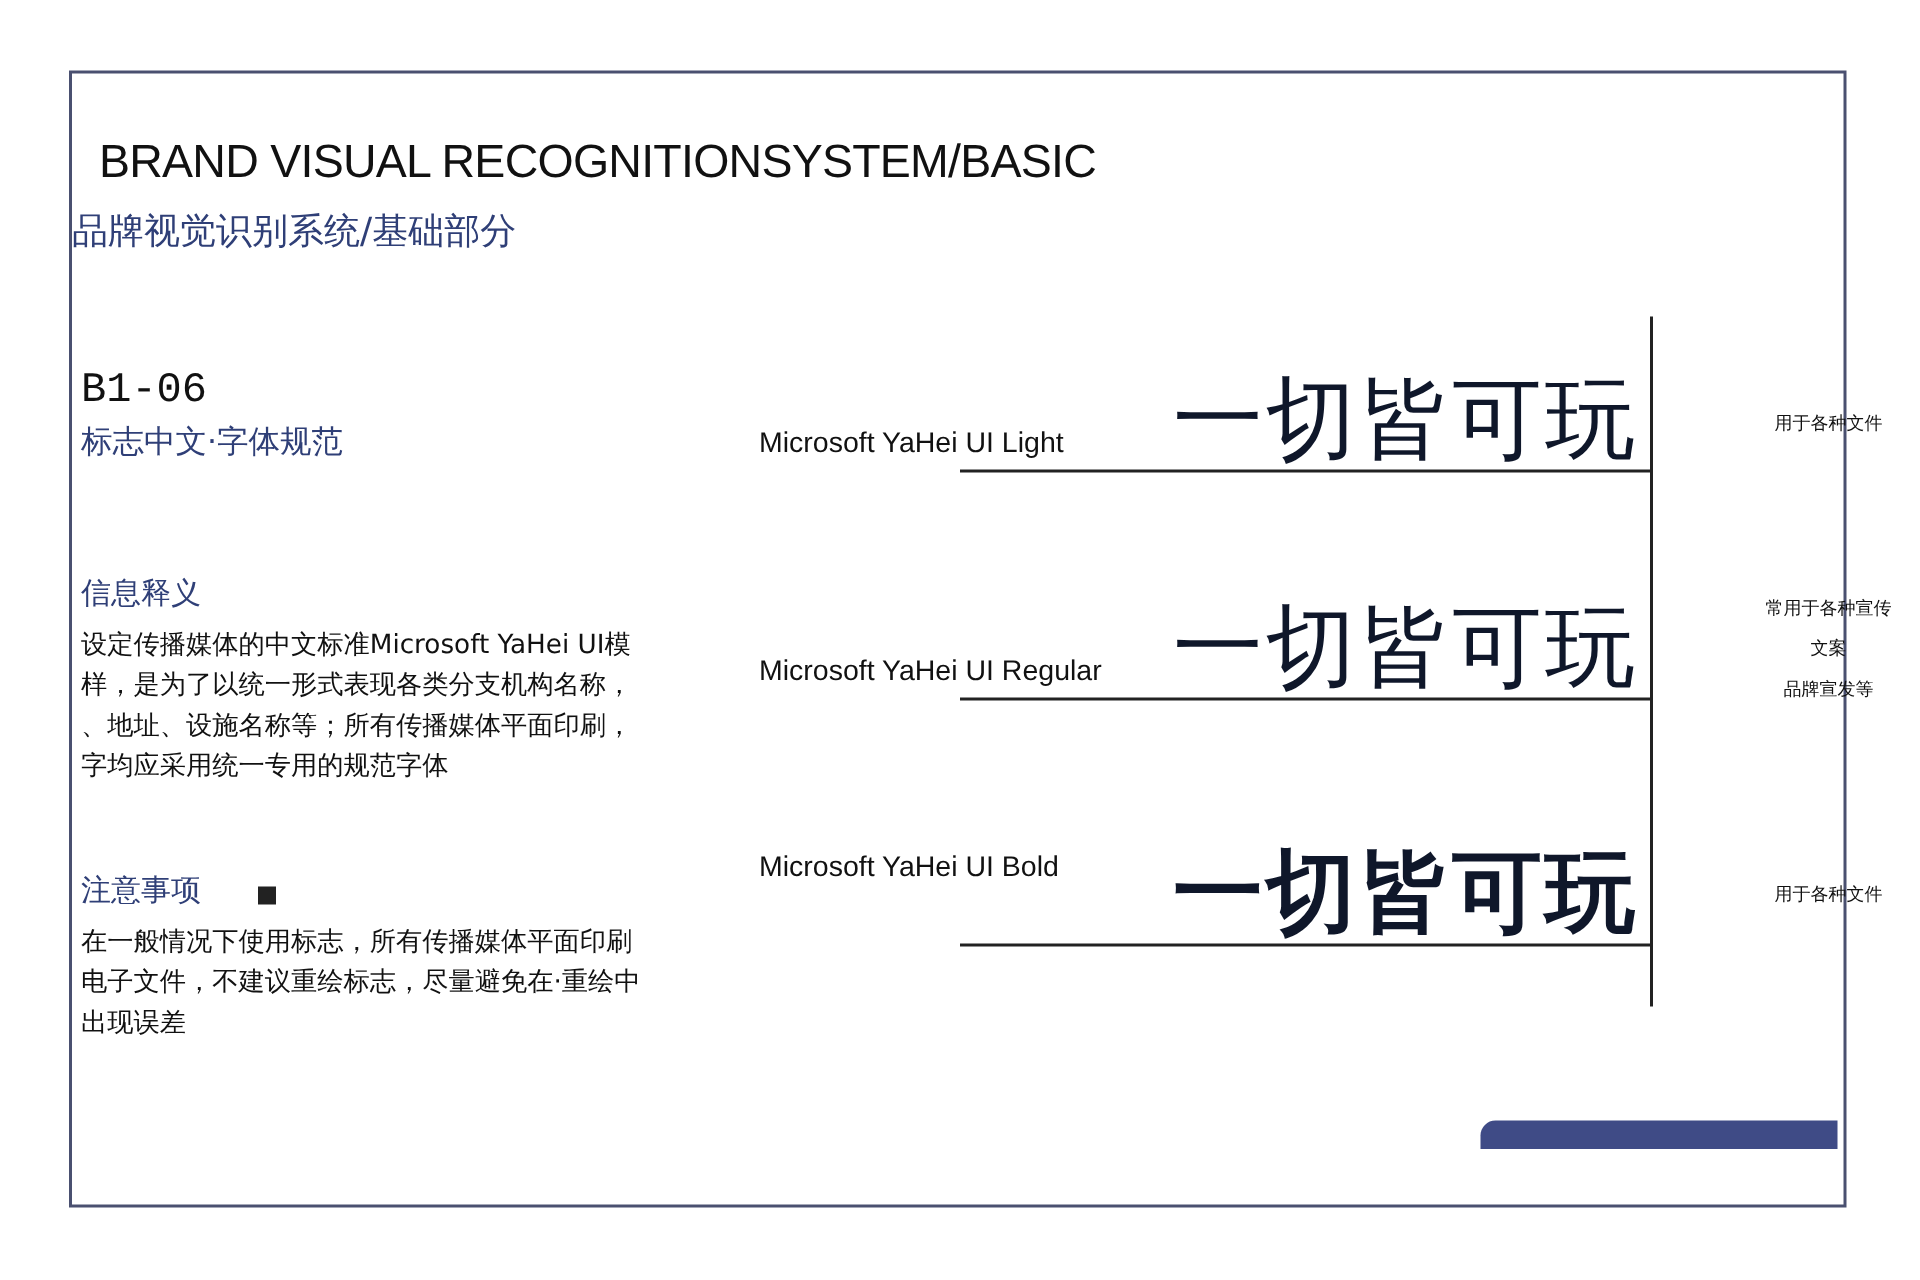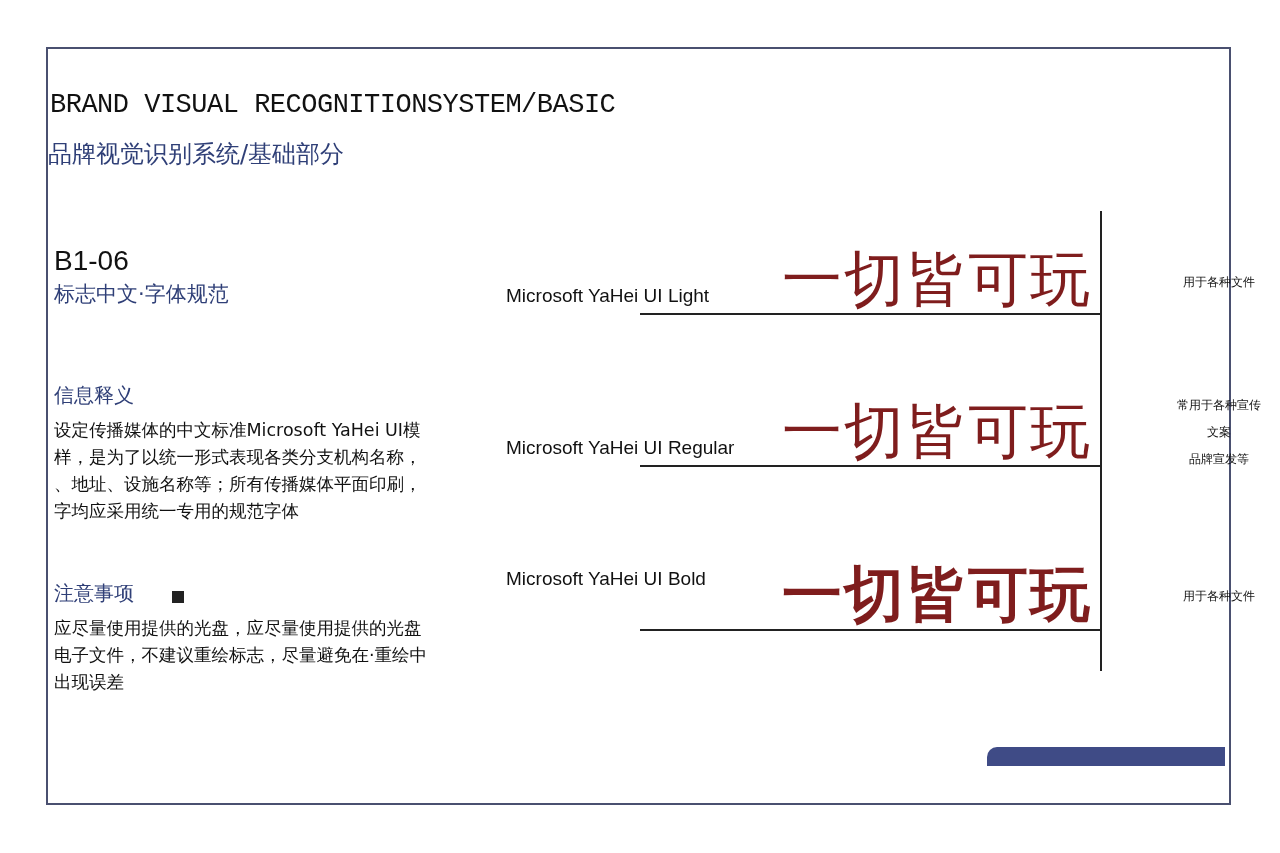--- a/index.html
+++ b/index.html
@@ -1,26 +1,26 @@
 <!DOCTYPE html>
 <html><head>
 <meta charset="utf-8">
 <style>
   html, body { margin:0; padding:0; background:#ffffff; }
   body { width:1280px; height:853px; position:relative; overflow:hidden; font-family:"DejaVu Sans", sans-serif; }
   .frame { position:absolute; left:46px; top:47px; width:1185px; height:758px; border:2px solid #4a5070; box-sizing:border-box; }
-  .title-en { position:absolute; left:50px; top:90px; font-size:27px; color:#111; white-space:nowrap; letter-spacing:-0.5px; font-family:Liberation Mono, monospace; }
+  .title-en { position:absolute; left:66px; top:90px; font-size:31px; color:#111; white-space:nowrap; letter-spacing:-0.5px; font-family:Liberation Sans, sans-serif; }
   .title-cn { position:absolute; left:48px; top:138px; font-size:24px; color:#2f3f77; white-space:nowrap; }
-  .code { position:absolute; left:54px; top:245px; font-size:28px; color:#111; font-family:Liberation Sans, sans-serif; }
+  .code { position:absolute; left:54px; top:245px; font-size:28px; color:#111; font-family:Liberation Mono, monospace; }
   .subtitle { position:absolute; left:54px; top:280px; font-size:21px; color:#2f3f77; white-space:nowrap; }
   .sec-title { position:absolute; left:54px; font-size:20px; color:#2f3f77; white-space:nowrap; }
   .para { position:absolute; left:54px; width:440px; font-size:17.5px; line-height:27px; color:#111; }
   .bullet { position:absolute; left:172px; top:591px; width:12px; height:12px; background:#222; }
   .font-label { position:absolute; left:506px; font-size:19px; color:#111; white-space:nowrap; font-family:"Liberation Sans", sans-serif; }
-  .sample { position:absolute; right:188px; font-size:60px; color:#7f1d1d; white-space:nowrap; letter-spacing:2px; }
+  .sample { position:absolute; right:188px; font-size:60px; color:#0f172a; white-space:nowrap; letter-spacing:2px; }
   .s-light { font-weight:300; }
   .s-regular { font-weight:400; }
   .s-bold { font-weight:700; }
   .hline { position:absolute; left:640px; width:461px; height:2px; background:#222; }
   .vline { position:absolute; left:1100px; top:211px; width:2px; height:460px; background:#222; }
   .usage { position:absolute; left:1156px; width:126px; text-align:center; font-size:12px; line-height:27px; color:#111; }
   .bar { position:absolute; left:987px; top:747px; width:238px; height:19px; background:#3f4b86; border-top-left-radius:10px; }
 </style>
 </head>
 <body>
@@ -37,21 +37,21 @@
 <div class="para" style="top:417px;">
   <div>设定传播媒体的中文标准Microsoft YaHei UI模</div>
   <div>样，是为了以统一形式表现各类分支机构名称，</div>
   <div>、地址、设施名称等；所有传播媒体平面印刷，</div>
   <div>字均应采用统一专用的规范字体</div>
 </div>
 
 <div class="sec-title" style="top:580px;">注意事项</div>
 <div class="bullet"></div>
 <div class="para" style="top:615px;">
-  <div>应尽量使用提供的光盘，应尽量使用提供的光盘</div>
+  <div>在一般情况下使用标志，所有传播媒体平面印刷</div>
   <div>电子文件，不建议重绘标志，尽量避免在·重绘中</div>
   <div>出现误差</div>
 </div>
 
 <div class="font-label" style="top:285px;">Microsoft YaHei UI Light</div>
 <div class="sample s-light" style="top:240px;">一切皆可玩</div>
 <div class="hline" style="top:313px;"></div>
 <div class="usage" style="top:269px;">
   <div>用于各种文件</div>
 </div>

